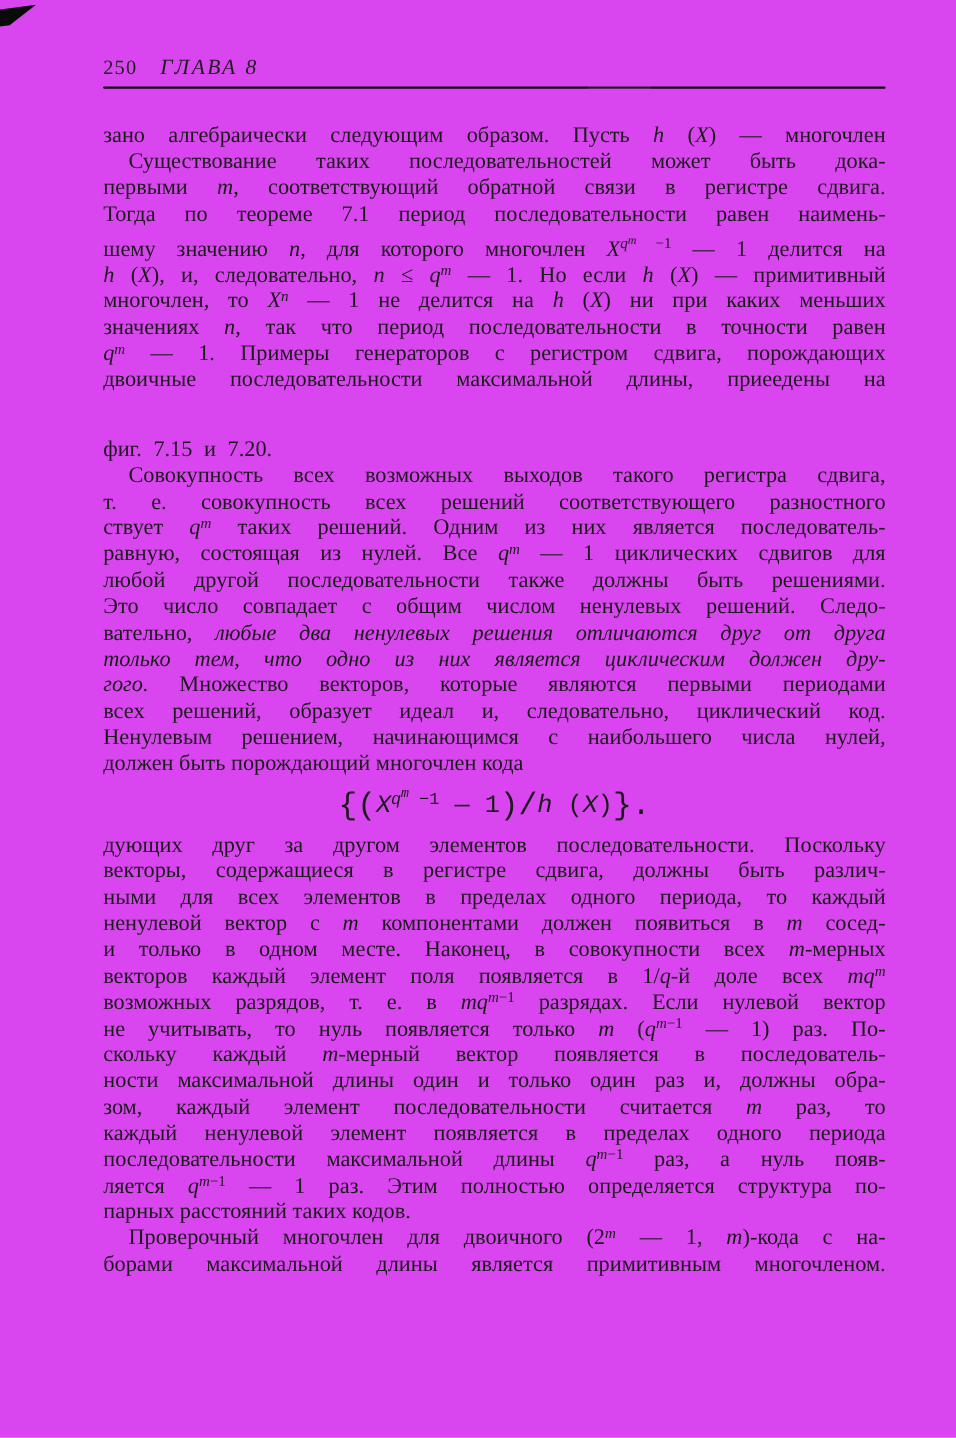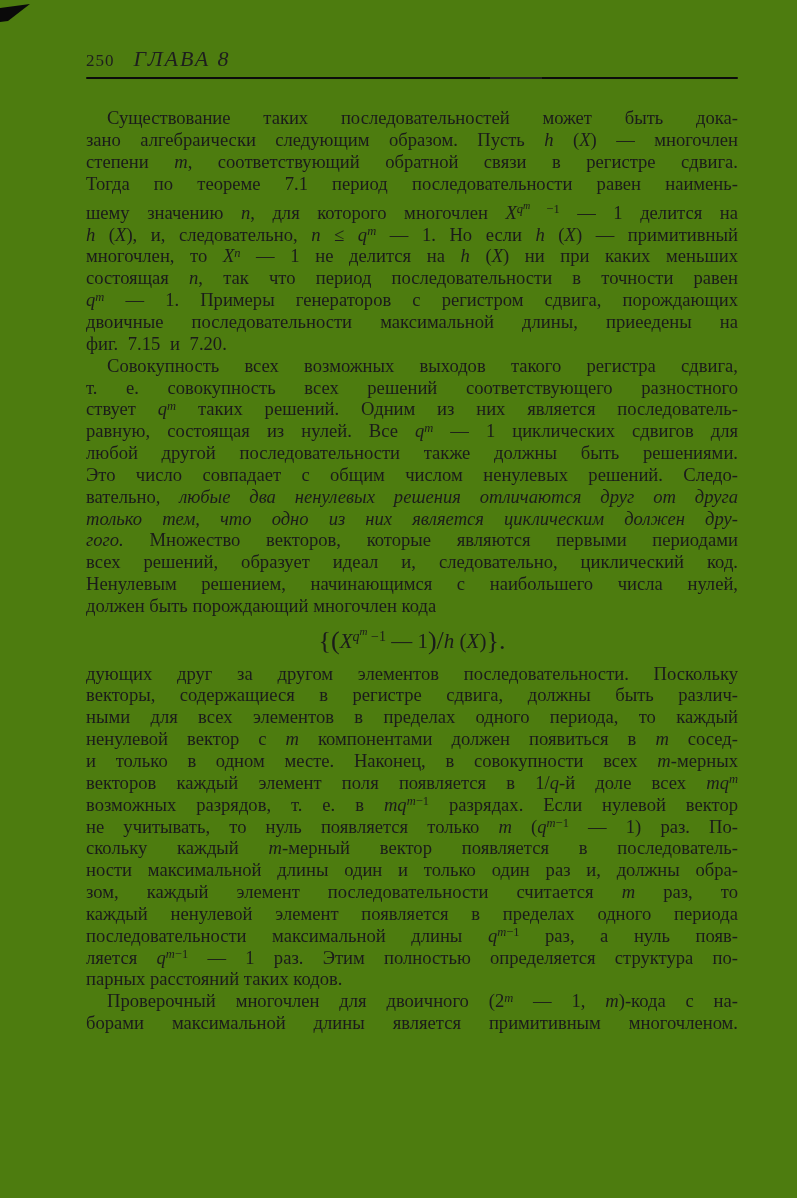--- a/index.html
+++ b/index.html
@@ -4,40 +4,40 @@
 <style>
   html, body { margin: 0; padding: 0; }
   body {
     width: 797px; height: 1198px;
     background: #ffffff;
     font-family: "Liberation Serif", "DejaVu Serif", serif;
   }
   .page {
     position: relative;
     width: 797px; height: 1198px;
-    background: #4d7c0f;
+    background: #d946ef;
     overflow: hidden;
     color: #1e1e1e;
   }
   .corner-mark { position: absolute; left: 0; top: 2px; }
   .content {
     position: absolute;
     left: 86px; top: 46px;
     width: 652px;
   }
   .running-head {
     display: flex;
     align-items: baseline;
     font-size: 17px;
   }
   .page-num { letter-spacing: 1px; }
   .chapter {
     margin-left: 19px;
     font-style: italic;
-    font-size: 22px;
+    font-size: 18px;
     letter-spacing: 2px;
   }
   .head-rule {
     margin-top: 5px;
     height: 2.4px;
     background: linear-gradient(90deg, #0c0c0c 0 62%, #222 62% 70%, #0c0c0c 70%);
     border-radius: 1px;
   }
   .body-text {
     margin-top: 28px;
@@ -53,20 +53,21 @@
   .line.first { text-indent: 21px; }
   .line.last { text-align-last: left; }
   .it { font-style: italic; }
   .sup1 { font-size: 12.5px; position: relative; top: -5.5px; line-height: 0; }
   .sup2 { font-size: 10px;  position: relative; top: -10px;  line-height: 0; }
   .formula {
     text-align: right;
     text-align-last: center;
     font-size: 21px;
     padding: 12px 0 10px 0;
+    font-family: Liberation Mono, monospace;
   }
   .formula .big  { font-size: 26px; position: relative; top: 1px; }
   .formula .sup1 { font-size: 14px; top: -7px; }
   .formula .sup2 { font-size: 11px; top: -12.5px; }
 </style>
 </head>
 <body>
 
 <div class="page">
 
@@ -78,31 +79,31 @@
 
     <div class="running-head">
       <span class="page-num">250</span>
       <span class="chapter">ГЛАВА 8</span>
     </div>
 
     <div class="head-rule"></div>
 
     <div class="body-text">
         <div class="para">
+          <div class="line"><span>зано алгебраически следующим образом. Пусть </span><span class="it">h</span><span> (</span><span class="it">X</span><span>) — многочлен</span></div>
           <div class="line first"><span>Существование таких последовательностей может быть дока-</span></div>
-          <div class="line"><span>зано алгебраически следующим образом. Пусть </span><span class="it">h</span><span> (</span><span class="it">X</span><span>) — многочлен</span></div>
-          <div class="line"><span>степени </span><span class="it">m</span><span>, соответствующий обратной связи в регистре сдвига.</span></div>
+          <div class="line"><span>первыми </span><span class="it">m</span><span>, соответствующий обратной связи в регистре сдвига.</span></div>
           <div class="line"><span>Тогда по теореме 7.1 период последовательности равен наимень-</span></div>
           <div class="line" style="margin-top: 7px;"><span>шему значению </span><span class="it">n</span><span>, для которого многочлен </span><span class="it">X</span><span class="it sup1">q</span><span class="it sup2">m</span><span class="sup1"> −1</span><span> — 1 делится на</span></div>
           <div class="line"><span class="it">h</span><span> (</span><span class="it">X</span><span>), и, следовательно, </span><span class="it">n</span><span> ≤ </span><span class="it">q</span><span class="it sup1">m</span><span> — 1. Но если </span><span class="it">h</span><span> (</span><span class="it">X</span><span>) — примитивный</span></div>
           <div class="line"><span>многочлен, то </span><span class="it">X</span><span class="it sup1">n</span><span> — 1 не делится на </span><span class="it">h</span><span> (</span><span class="it">X</span><span>) ни при каких меньших</span></div>
-          <div class="line"><span>состоящая </span><span class="it">n</span><span>, так что период последовательности в точности равен</span></div>
+          <div class="line"><span>значениях </span><span class="it">n</span><span>, так что период последовательности в точности равен</span></div>
           <div class="line"><span class="it">q</span><span class="it sup1">m</span><span> — 1. Примеры генераторов с регистром сдвига, порождающих</span></div>
           <div class="line"><span>двоичные последовательности максимальной длины, приеедены на</span></div>
-          <div class="line last" style="word-spacing: 5px;"><span>фиг. 7.15 и 7.20.</span></div>
+          <div class="line last" style="word-spacing: 5px; margin-top: 36px;"><span>фиг. 7.15 и 7.20.</span></div>
         </div>
         <div class="para">
           <div class="line first"><span>Совокупность всех возможных выходов такого регистра сдвига,</span></div>
           <div class="line"><span>т. е. совокупность всех решений соответствующего разностного</span></div>
           <div class="line"><span>ствует </span><span class="it">q</span><span class="it sup1">m</span><span> таких решений. Одним из них является последователь-</span></div>
           <div class="line"><span>равную, состоящая из нулей. Все </span><span class="it">q</span><span class="it sup1">m</span><span> — 1 циклических сдвигов для</span></div>
           <div class="line"><span>любой другой последовательности также должны быть решениями.</span></div>
           <div class="line"><span>Это число совпадает с общим числом ненулевых решений. Следо-</span></div>
           <div class="line"><span>вательно, </span><span class="it">любые два ненулевых решения отличаются друг от друга</span></div>
           <div class="line"><span class="it">только тем, что одно из них является циклическим должен дру-</span></div>

